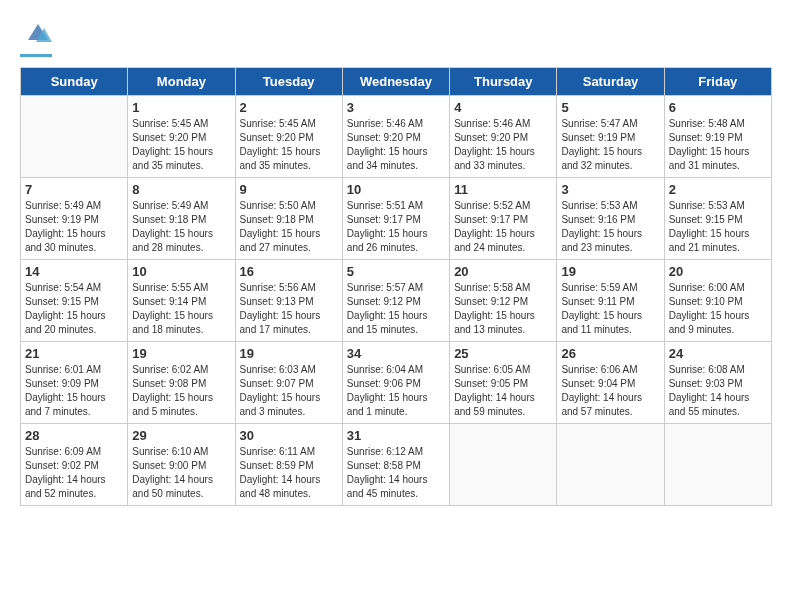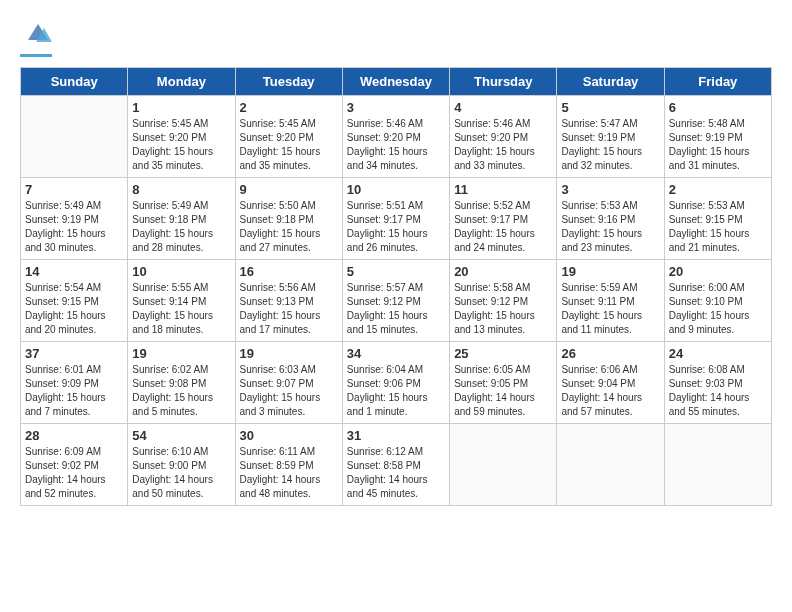--- a/index.html
+++ b/index.html
@@ -203,21 +203,21 @@
           <span class="day-number">19</span>
           <div class="day-info">Sunrise: 5:59 AM<br>Sunset: 9:11 PM<br>Daylight: 15 hours<br>and 11 minutes.</div>
         </td>
         <td>
           <span class="day-number">20</span>
           <div class="day-info">Sunrise: 6:00 AM<br>Sunset: 9:10 PM<br>Daylight: 15 hours<br>and 9 minutes.</div>
         </td>
       </tr>
       <tr>
         <td>
-          <span class="day-number">37</span>
+          <span class="day-number">21</span>
           <div class="day-info">Sunrise: 6:01 AM<br>Sunset: 9:09 PM<br>Daylight: 15 hours<br>and 7 minutes.</div>
         </td>
         <td>
           <span class="day-number">19</span>
           <div class="day-info">Sunrise: 6:02 AM<br>Sunset: 9:08 PM<br>Daylight: 15 hours<br>and 5 minutes.</div>
         </td>
         <td>
           <span class="day-number">19</span>
           <div class="day-info">Sunrise: 6:03 AM<br>Sunset: 9:07 PM<br>Daylight: 15 hours<br>and 3 minutes.</div>
         </td>
@@ -237,21 +237,21 @@
           <span class="day-number">24</span>
           <div class="day-info">Sunrise: 6:08 AM<br>Sunset: 9:03 PM<br>Daylight: 14 hours<br>and 55 minutes.</div>
         </td>
       </tr>
       <tr>
         <td>
           <span class="day-number">28</span>
           <div class="day-info">Sunrise: 6:09 AM<br>Sunset: 9:02 PM<br>Daylight: 14 hours<br>and 52 minutes.</div>
         </td>
         <td>
-          <span class="day-number">54</span>
+          <span class="day-number">29</span>
           <div class="day-info">Sunrise: 6:10 AM<br>Sunset: 9:00 PM<br>Daylight: 14 hours<br>and 50 minutes.</div>
         </td>
         <td>
           <span class="day-number">30</span>
           <div class="day-info">Sunrise: 6:11 AM<br>Sunset: 8:59 PM<br>Daylight: 14 hours<br>and 48 minutes.</div>
         </td>
         <td>
           <span class="day-number">31</span>
           <div class="day-info">Sunrise: 6:12 AM<br>Sunset: 8:58 PM<br>Daylight: 14 hours<br>and 45 minutes.</div>
         </td>

